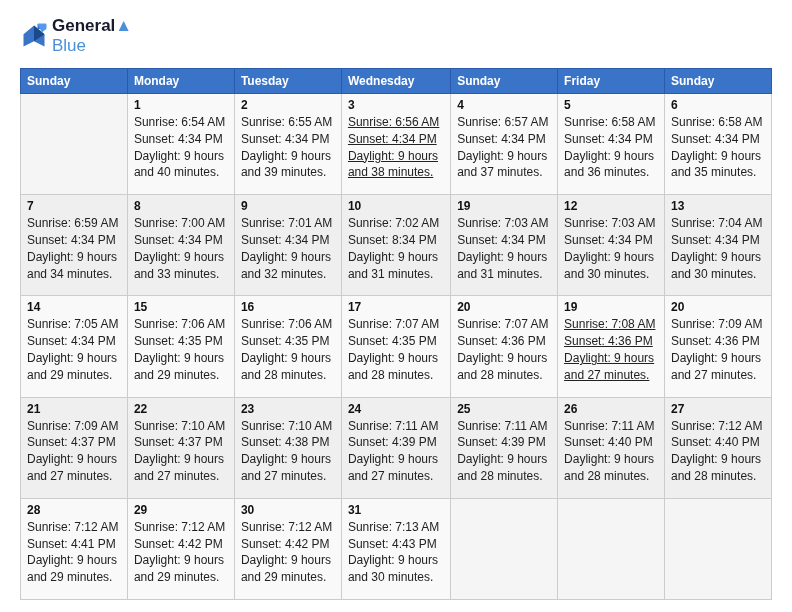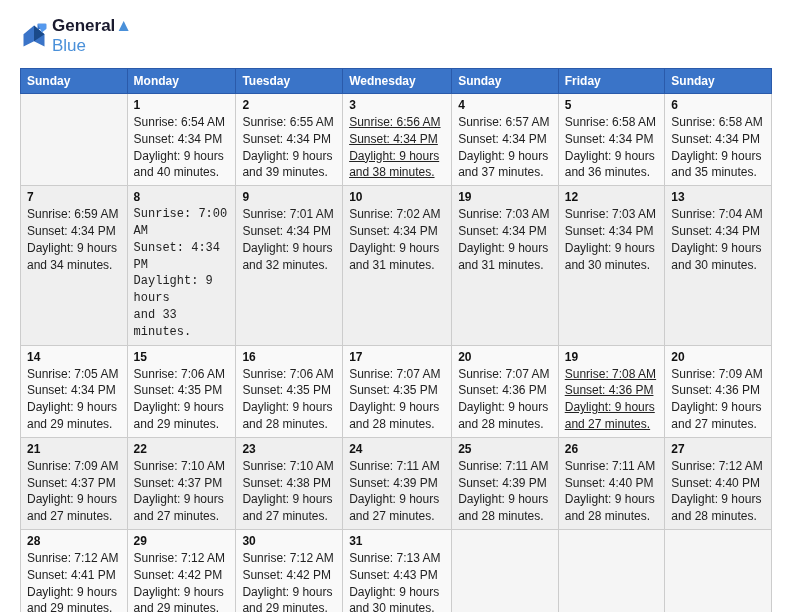--- a/index.html
+++ b/index.html
@@ -173,36 +173,36 @@
         <tr>
           <td>
             <span class="day-num">7</span>
             <div class="day-info" style="white-space: pre-line;">Sunrise: 6:59 AM
 Sunset: 4:34 PM
 Daylight: 9 hours
 and 34 minutes.</div>
           </td>
           <td>
             <span class="day-num">8</span>
-            <div class="day-info" style="white-space: pre-line; font-family: Liberation Mono, monospace;">Sunrise: 7:00 AM
+            <div class="day-info" style="white-space: pre-line;">Sunrise: 7:00 AM
 Sunset: 4:34 PM
 Daylight: 9 hours
 and 33 minutes.</div>
           </td>
           <td>
             <span class="day-num">9</span>
             <div class="day-info" style="white-space: pre-line;">Sunrise: 7:01 AM
 Sunset: 4:34 PM
 Daylight: 9 hours
 and 32 minutes.</div>
           </td>
           <td>
             <span class="day-num">10</span>
             <div class="day-info" style="white-space: pre-line;">Sunrise: 7:02 AM
-Sunset: 4:34 PM
+Sunset: 8:34 PM
 Daylight: 9 hours
 and 31 minutes.</div>
           </td>
           <td>
             <span class="day-num">19</span>
             <div class="day-info" style="white-space: pre-line;">Sunrise: 7:03 AM
 Sunset: 4:34 PM
 Daylight: 9 hours
 and 31 minutes.</div>
           </td>

